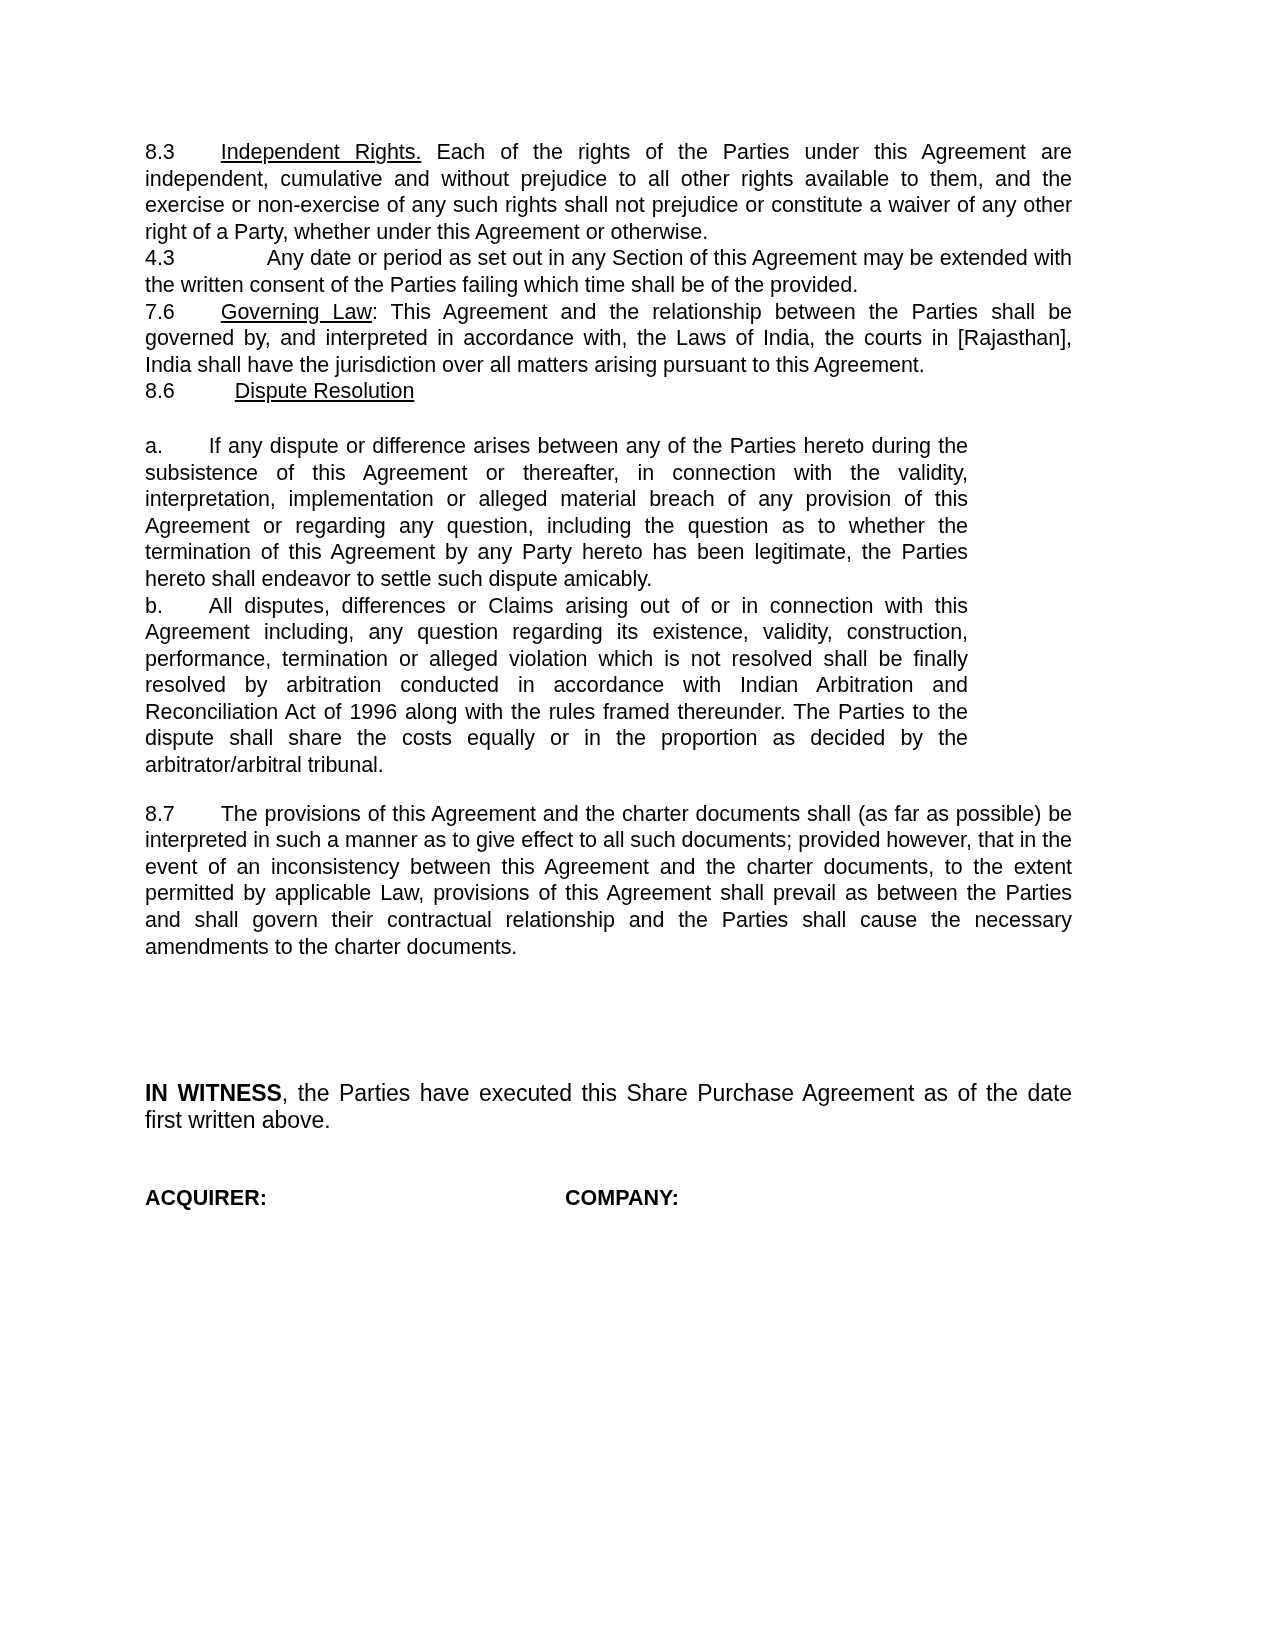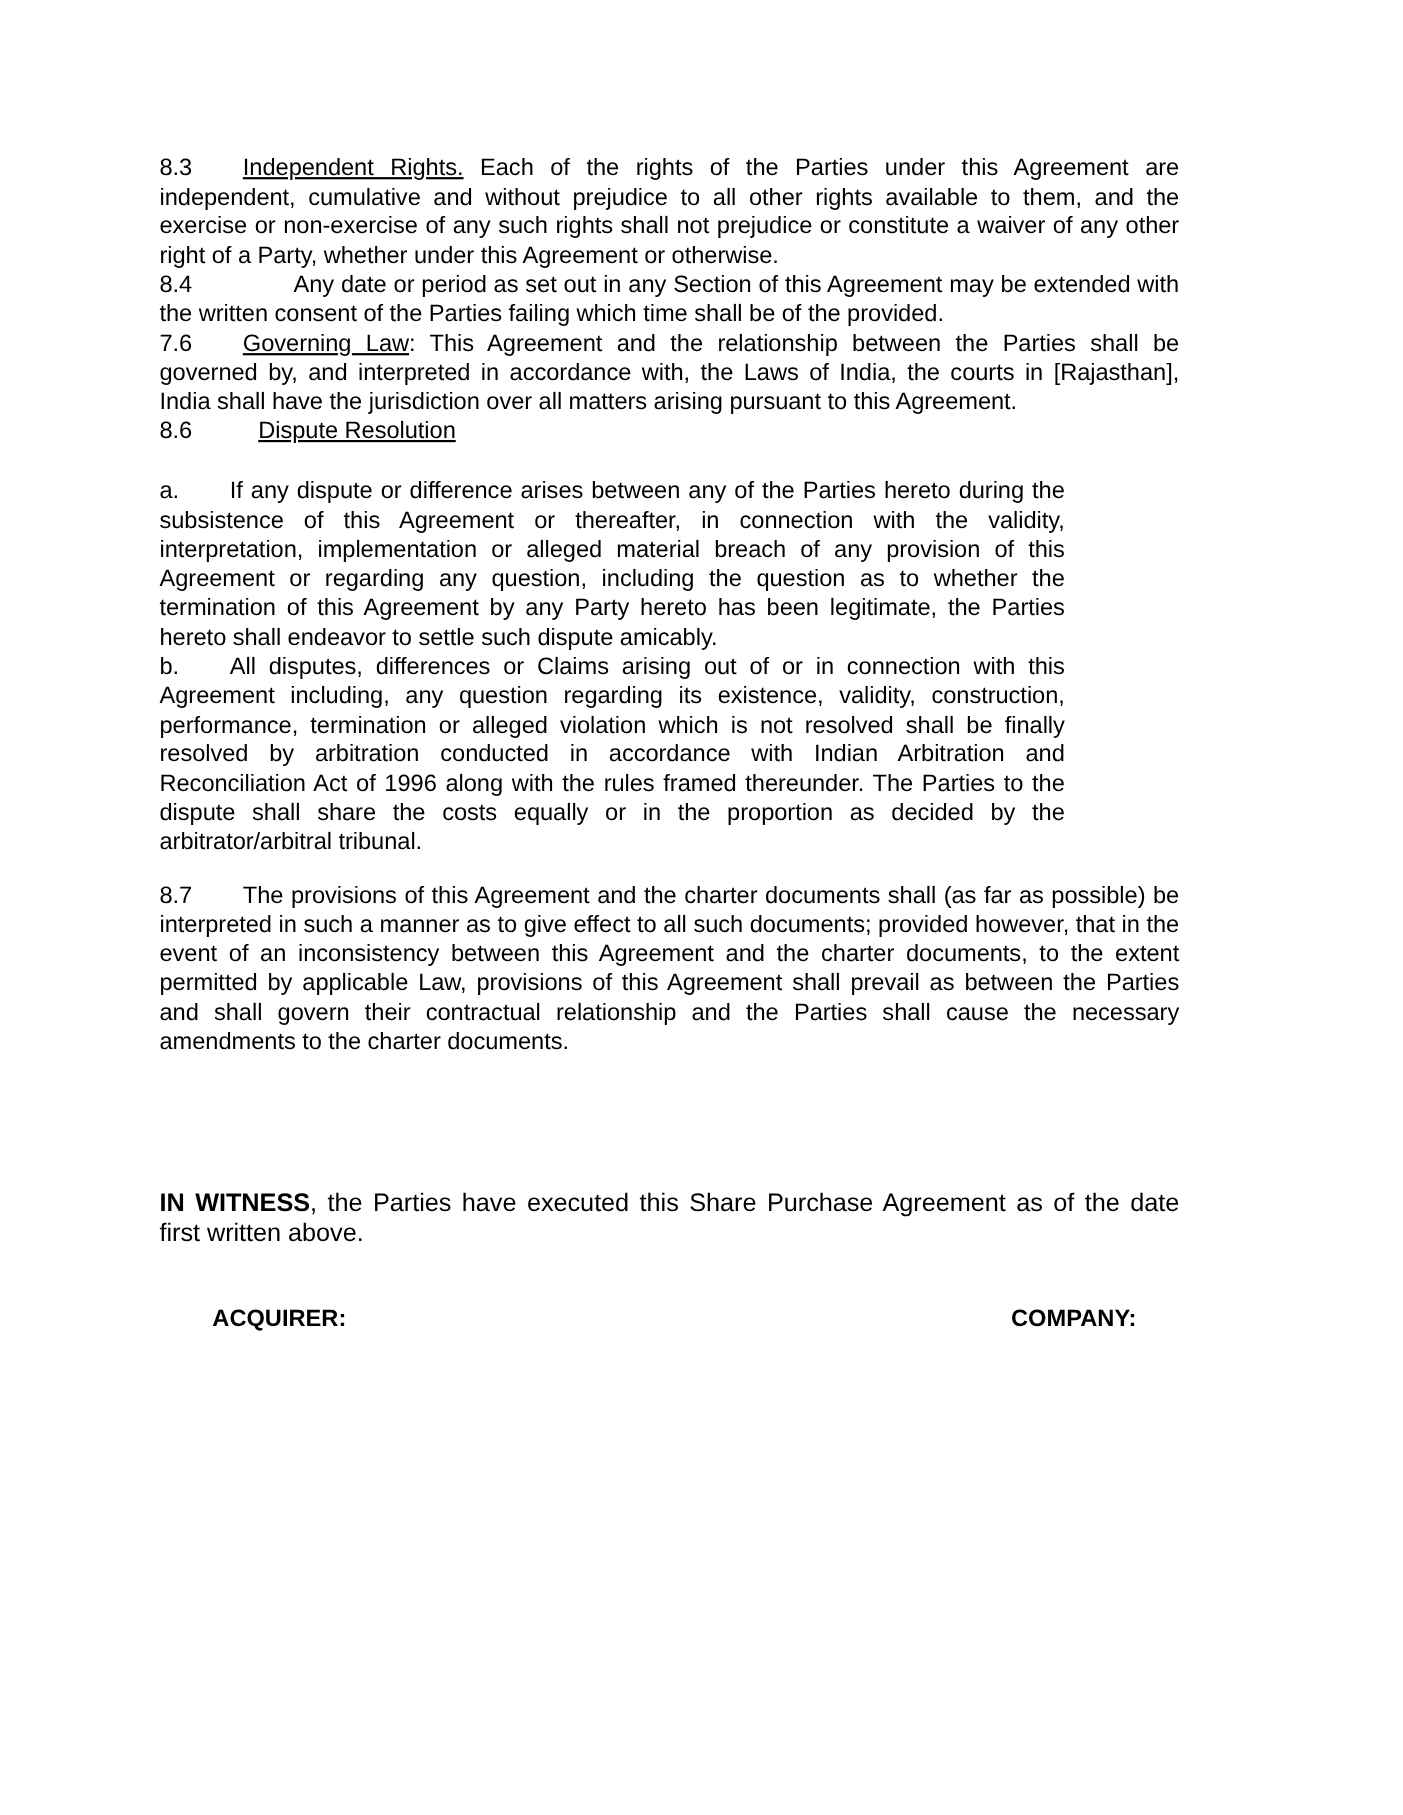--- a/index.html
+++ b/index.html
@@ -77,32 +77,32 @@
     text-align: justify;
     margin: 0;
     letter-spacing: -0.05px;
   }
   .sign-row {
     display: flex;
     font-size: 21.5px;
     font-weight: bold;
     line-height: 26.6px;
   }
-  .sign-col-1 { width: 420px; margin-left: 48px; }
-  .sign-col-2 { width: 420px; text-align: right; }
+  .sign-col-1 { width: 420px; }
+  .sign-col-2 { width: 420px; }
 </style>
 </head>
 <body>
 
 <div class="page">
   <div class="content">
 
     <p class="para"><span class="num">8.3</span><span class="tab-sm"></span><span class="u">Independent Rights.</span><span> Each of the rights of the Parties under this Agreement are independent, cumulative and without prejudice to all other rights available to them, and the exercise or non-exercise of any such rights shall not prejudice or constitute a waiver of any other right of a Party, whether under this Agreement or otherwise.</span></p>
 
-    <p class="para"><span class="num">8.4</span><span class="tab-md"></span><span>Any date or period as set out in any Section of this Agreement may be extended with the written consent of the Parties failing which time shall be of the provided.</span></p>
+    <p class="para"><span class="num">4.3</span><span class="tab-md"></span><span>Any date or period as set out in any Section of this Agreement may be extended with the written consent of the Parties failing which time shall be of the provided.</span></p>
 
     <p class="para"><span class="num">7.6</span><span class="tab-sm"></span><span class="u">Governing Law</span><span>: This Agreement and the relationship between the Parties shall be governed by, and interpreted in accordance with, the Laws of India, the courts in [Rajasthan], India shall have the jurisdiction over all matters arising pursuant to this Agreement.</span></p>
 
     <p class="para"><span class="num">8.6</span><span class="tab-lg"></span><span class="u">Dispute Resolution</span></p>
 
     <div class="spacer-md"></div>
 
     <div class="sub-block">
       <p class="sub-para"><span class="num">a.</span><span class="tab-sm"></span><span>If any dispute or difference arises between any of the Parties hereto during the subsistence of this Agreement or thereafter, in connection with the validity, interpretation, implementation or alleged material breach of any provision of this Agreement or regarding any question, including the question as to whether the termination of this Agreement by any Party hereto has been legitimate, the Parties hereto shall endeavor to settle such dispute amicably.</span></p>
 

